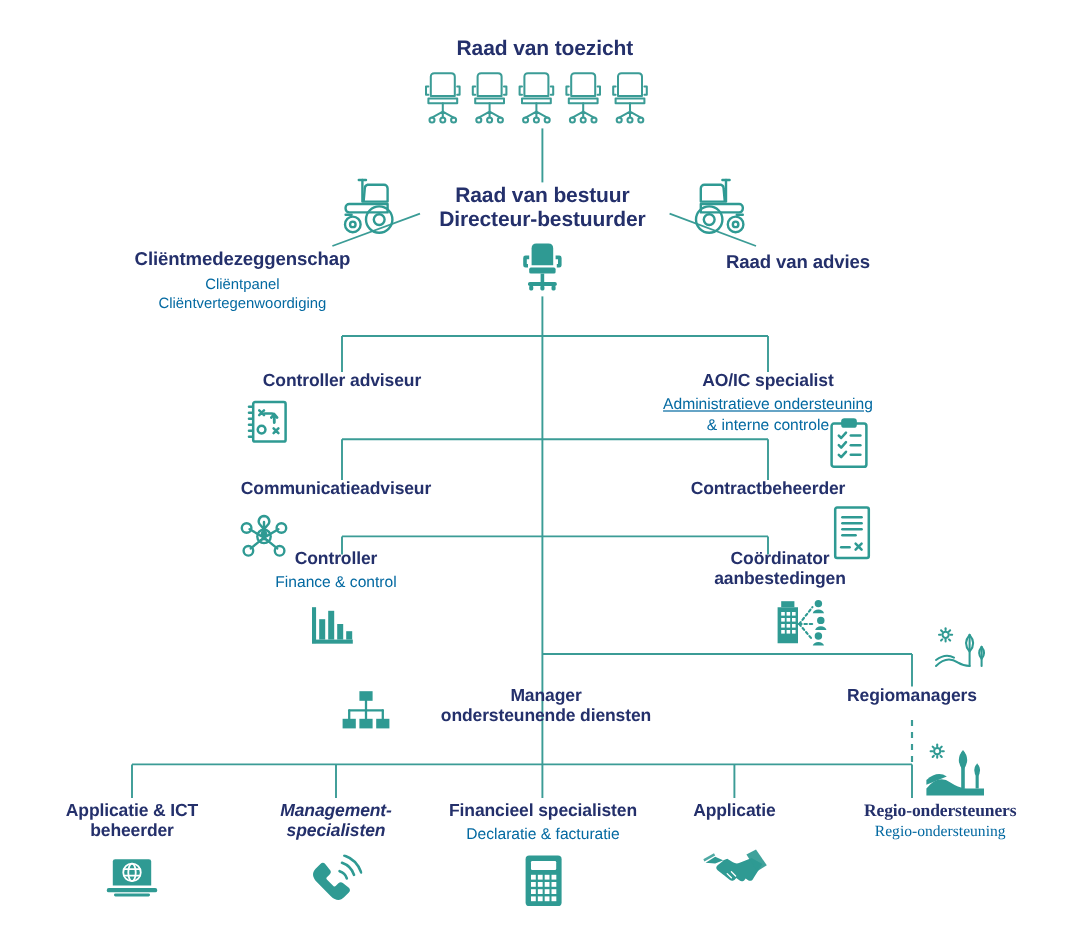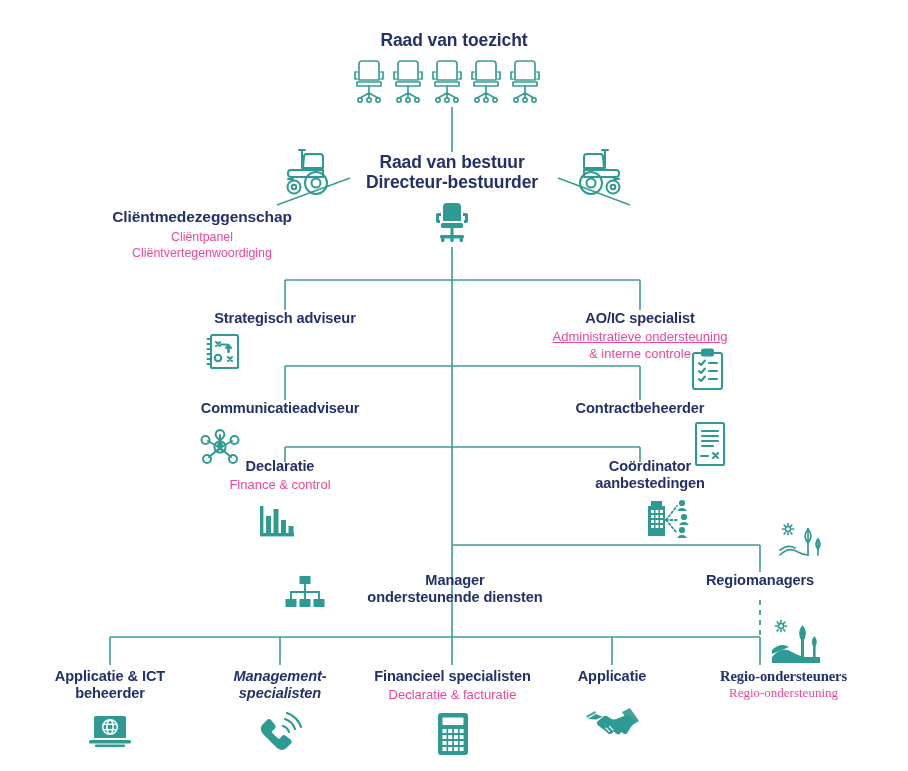--- a/index.html
+++ b/index.html
@@ -11,21 +11,21 @@
     -webkit-font-smoothing:antialiased;
   }
   #chart{position:absolute;left:0;top:0;width:908px;height:771px;}
   svg.lines{position:absolute;left:0;top:0;width:908px;height:771px;pointer-events:none;}
   .node{position:absolute;}
   .ttl{
     color:#24306b;font-weight:bold;line-height:1.16;
     letter-spacing:-0.1px;white-space:nowrap;
   }
   .sub{
-    color:#ec4899;font-weight:normal;line-height:1.3;
+    color:#0369a1;font-weight:normal;line-height:1.3;
     white-space:nowrap;
   }
   .t18{font-size:17.5px;}
   .t16{font-size:15.5px;}
   .t15{font-size:14.6px;}
   .s12{font-size:12.4px;}
   .s13{font-size:13px;}
   .ctr{text-align:center;}
   .ico{position:absolute;line-height:0;}
 </style>
@@ -177,38 +177,41 @@
         <path d="M9 22 h32 v7 h-32 a3 3 0 0 1 -3-3 v-1 a3 3 0 0 1 3-3z"></path>
         <circle cx="34" cy="35" r="11"></circle>
         <circle cx="34" cy="35" r="4.5"></circle>
         <circle cx="12" cy="39" r="6.5"></circle>
         <circle cx="12" cy="39" r="2.3"></circle>
         <path d="M6 31 h5"></path>
       </g>
     </svg>
   </div>
 
+  <div class="node" style="left:565px;top:210px;width:200px;">
+    <div class="ttl t16 ctr">Raad van advies</div>
+  </div>
   <div class="ico" style="left:563px;top:148px;">
     <svg width="62" height="52" viewBox="0 0 62 52">
       <g transform="translate(62,0) scale(-1,1)" stroke="#2f9a93" stroke-width="2" fill="none" stroke-linecap="round" stroke-linejoin="round">
         <path d="M24 6 h14 a3 3 0 0 1 3 3 v11 h-20 l1-11 a3 3 0 0 1 2-3z"></path>
         <line x1="20" y1="2" x2="20" y2="20"></line>
         <path d="M17 2 h6"></path>
         <path d="M9 22 h32 v7 h-32 a3 3 0 0 1 -3-3 v-1 a3 3 0 0 1 3-3z"></path>
         <circle cx="34" cy="35" r="11"></circle>
         <circle cx="34" cy="35" r="4.5"></circle>
         <circle cx="12" cy="39" r="6.5"></circle>
         <circle cx="12" cy="39" r="2.3"></circle>
         <path d="M6 31 h5"></path>
       </g>
     </svg>
   </div>
 
   <div class="node" style="left:135px;top:310px;width:300px;">
-    <div class="ttl t15 ctr">Strategisch adviseur</div>
+    <div class="ttl t15 ctr">Controller adviseur</div>
   </div>
   <div class="ico" style="left:203px;top:332px;">
     <svg width="40" height="40" viewBox="0 0 40 40">
       <g stroke="#2f9a93" stroke-width="2.1" fill="none" stroke-linecap="round" stroke-linejoin="round">
         <rect x="8" y="3" width="27" height="33" rx="1.6"></rect>
         <line x1="4.5" y1="7" x2="7.5" y2="7"></line>
         <line x1="4.5" y1="12" x2="7.5" y2="12"></line>
         <line x1="4.5" y1="17" x2="7.5" y2="17"></line>
         <line x1="4.5" y1="22" x2="7.5" y2="22"></line>
         <line x1="4.5" y1="27" x2="7.5" y2="27"></line>
@@ -276,21 +279,21 @@
         <line x1="12" y1="16" x2="28" y2="16"></line>
         <line x1="12" y1="21" x2="28" y2="21"></line>
         <line x1="12" y1="26" x2="23" y2="26"></line>
         <line x1="11" y1="36" x2="18" y2="36"></line>
         <path d="M23 33 l5 5 M28 33 l-5 5"></path>
       </g>
     </svg>
   </div>
 
   <div class="node" style="left:160px;top:458px;width:240px;">
-    <div class="ttl t15 ctr">Declaratie</div>
+    <div class="ttl t15 ctr">Controller</div>
     <div class="sub s13 ctr" style="margin-top:2px;">Finance &amp; control</div>
   </div>
   <div class="ico" style="left:256px;top:502px;">
     <svg width="42" height="40" viewBox="0 0 42 40">
       <g fill="#2f9a93">
         <rect x="4" y="4" width="3.4" height="30"></rect>
         <rect x="4" y="31" width="34" height="3.4"></rect>
         <rect x="10" y="14" width="5" height="17"></rect>
         <rect x="17.5" y="7" width="5" height="24"></rect>
         <rect x="25" y="18" width="5" height="13"></rect>

